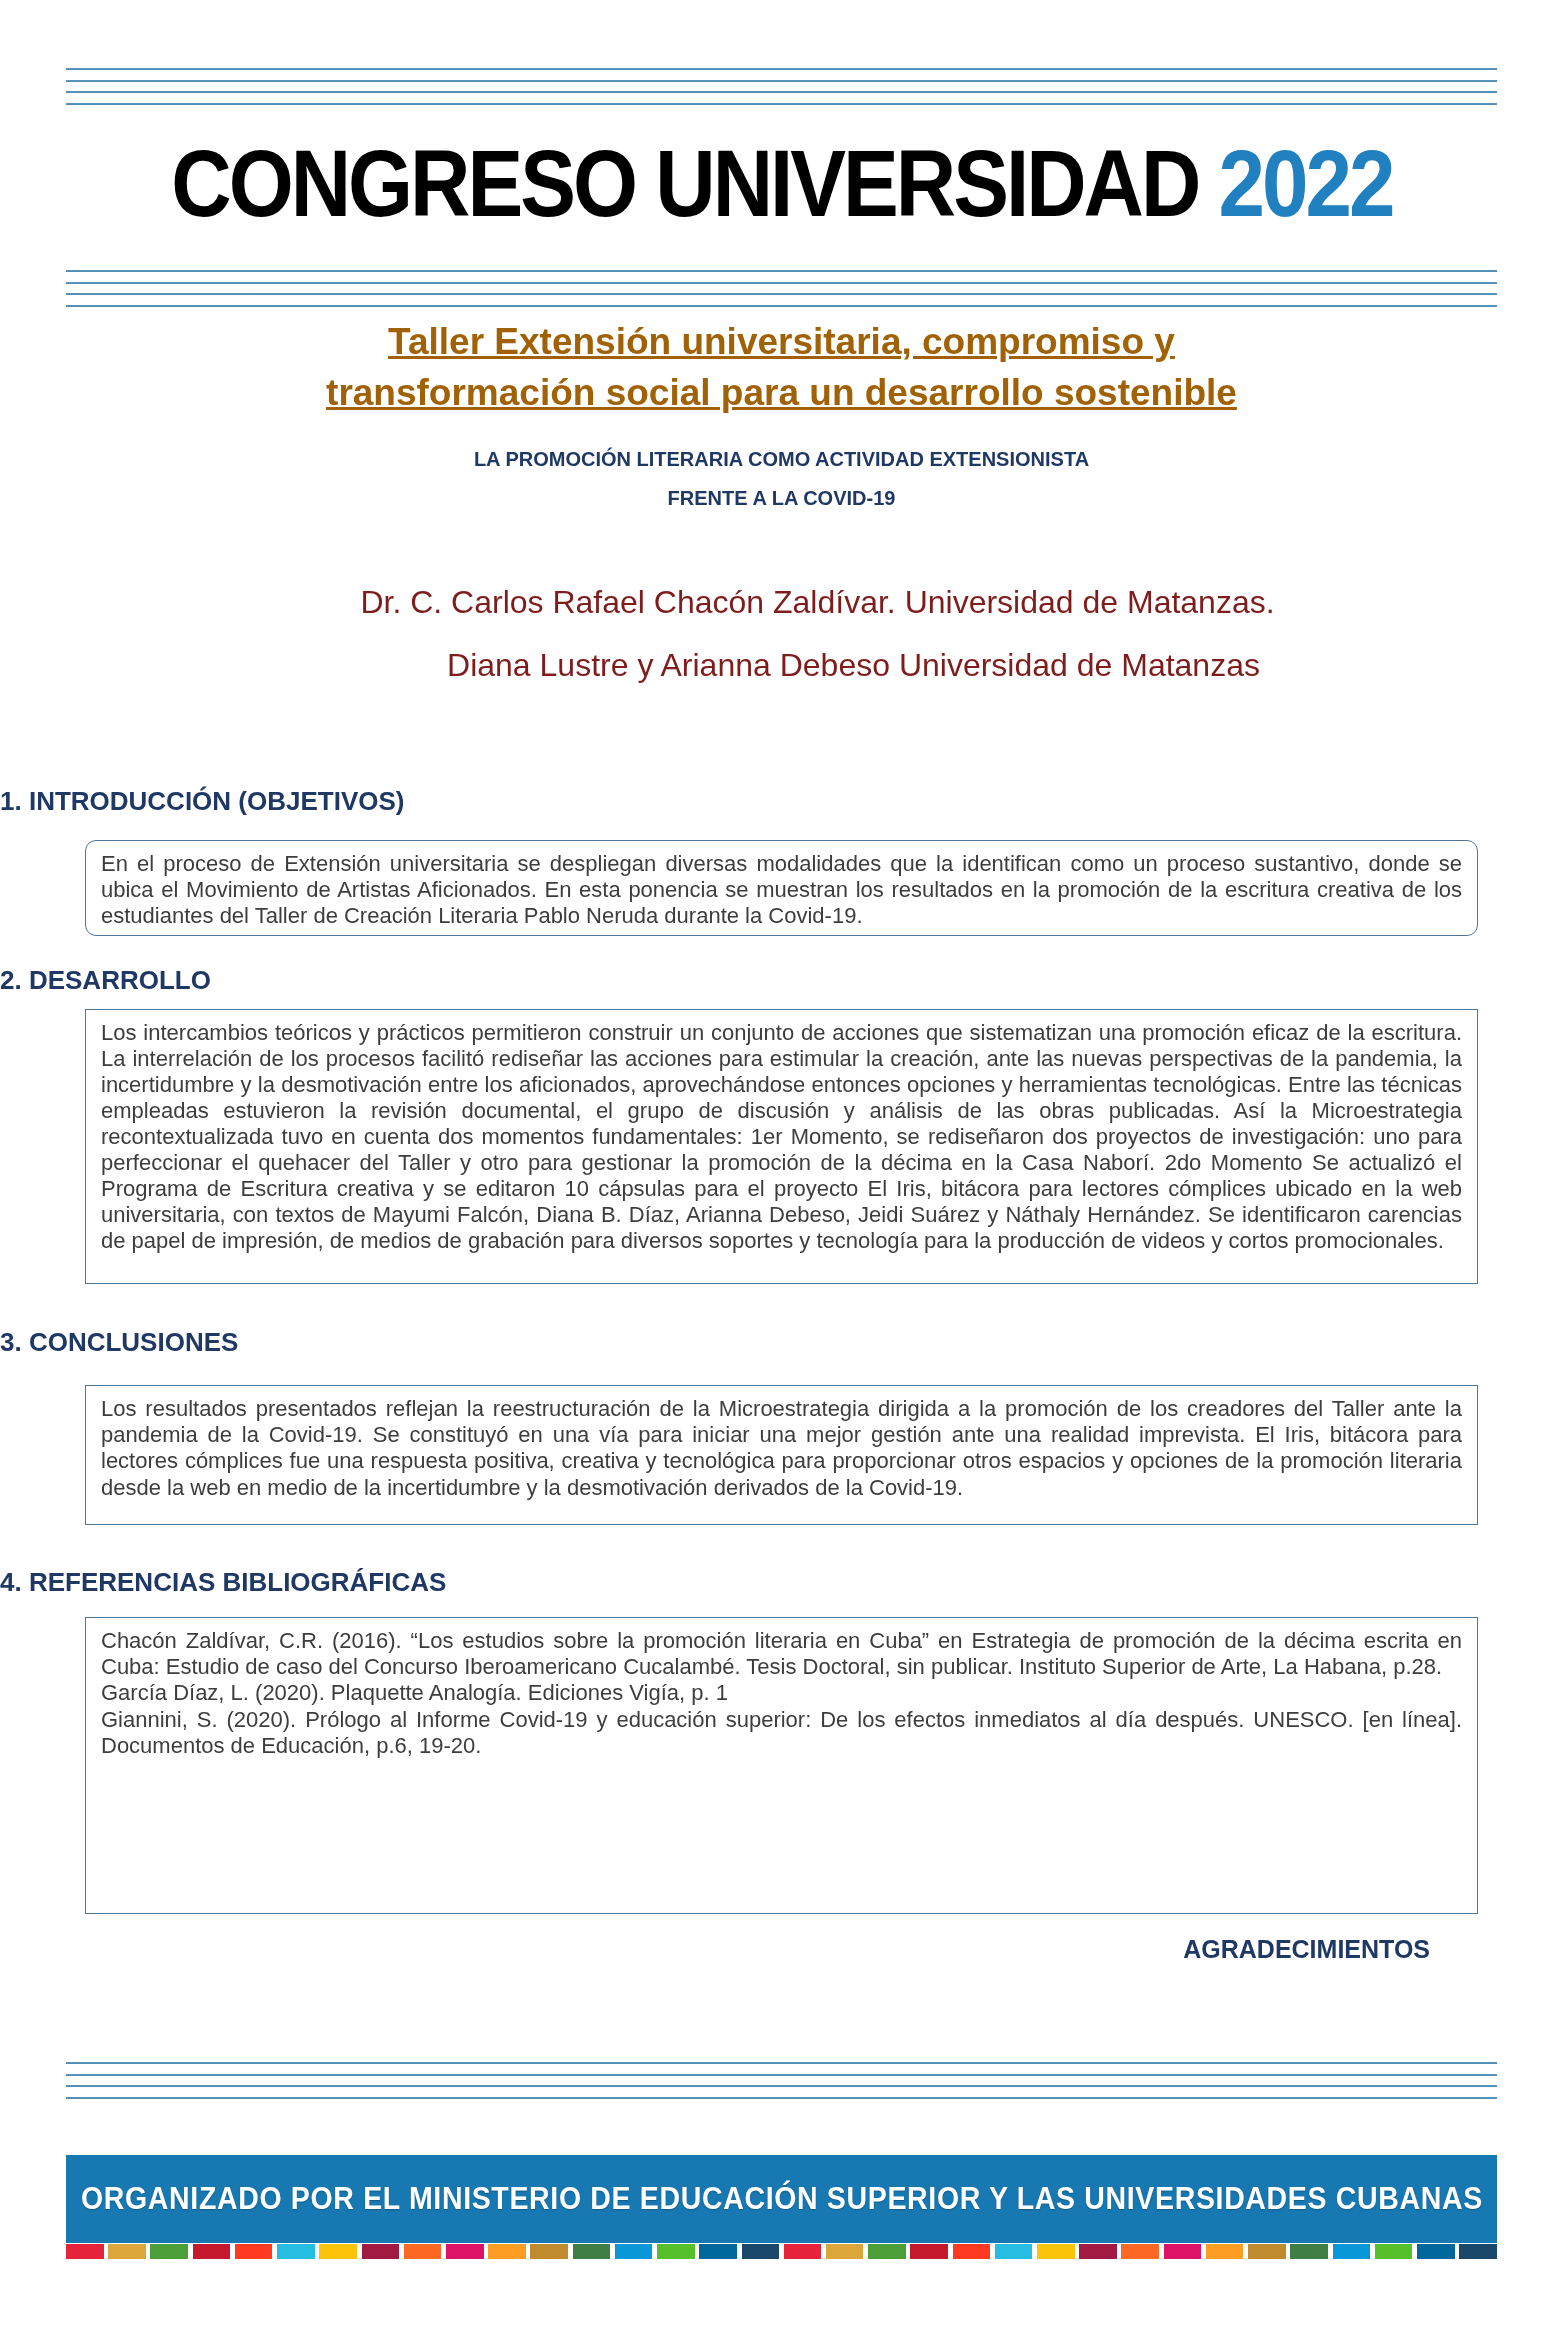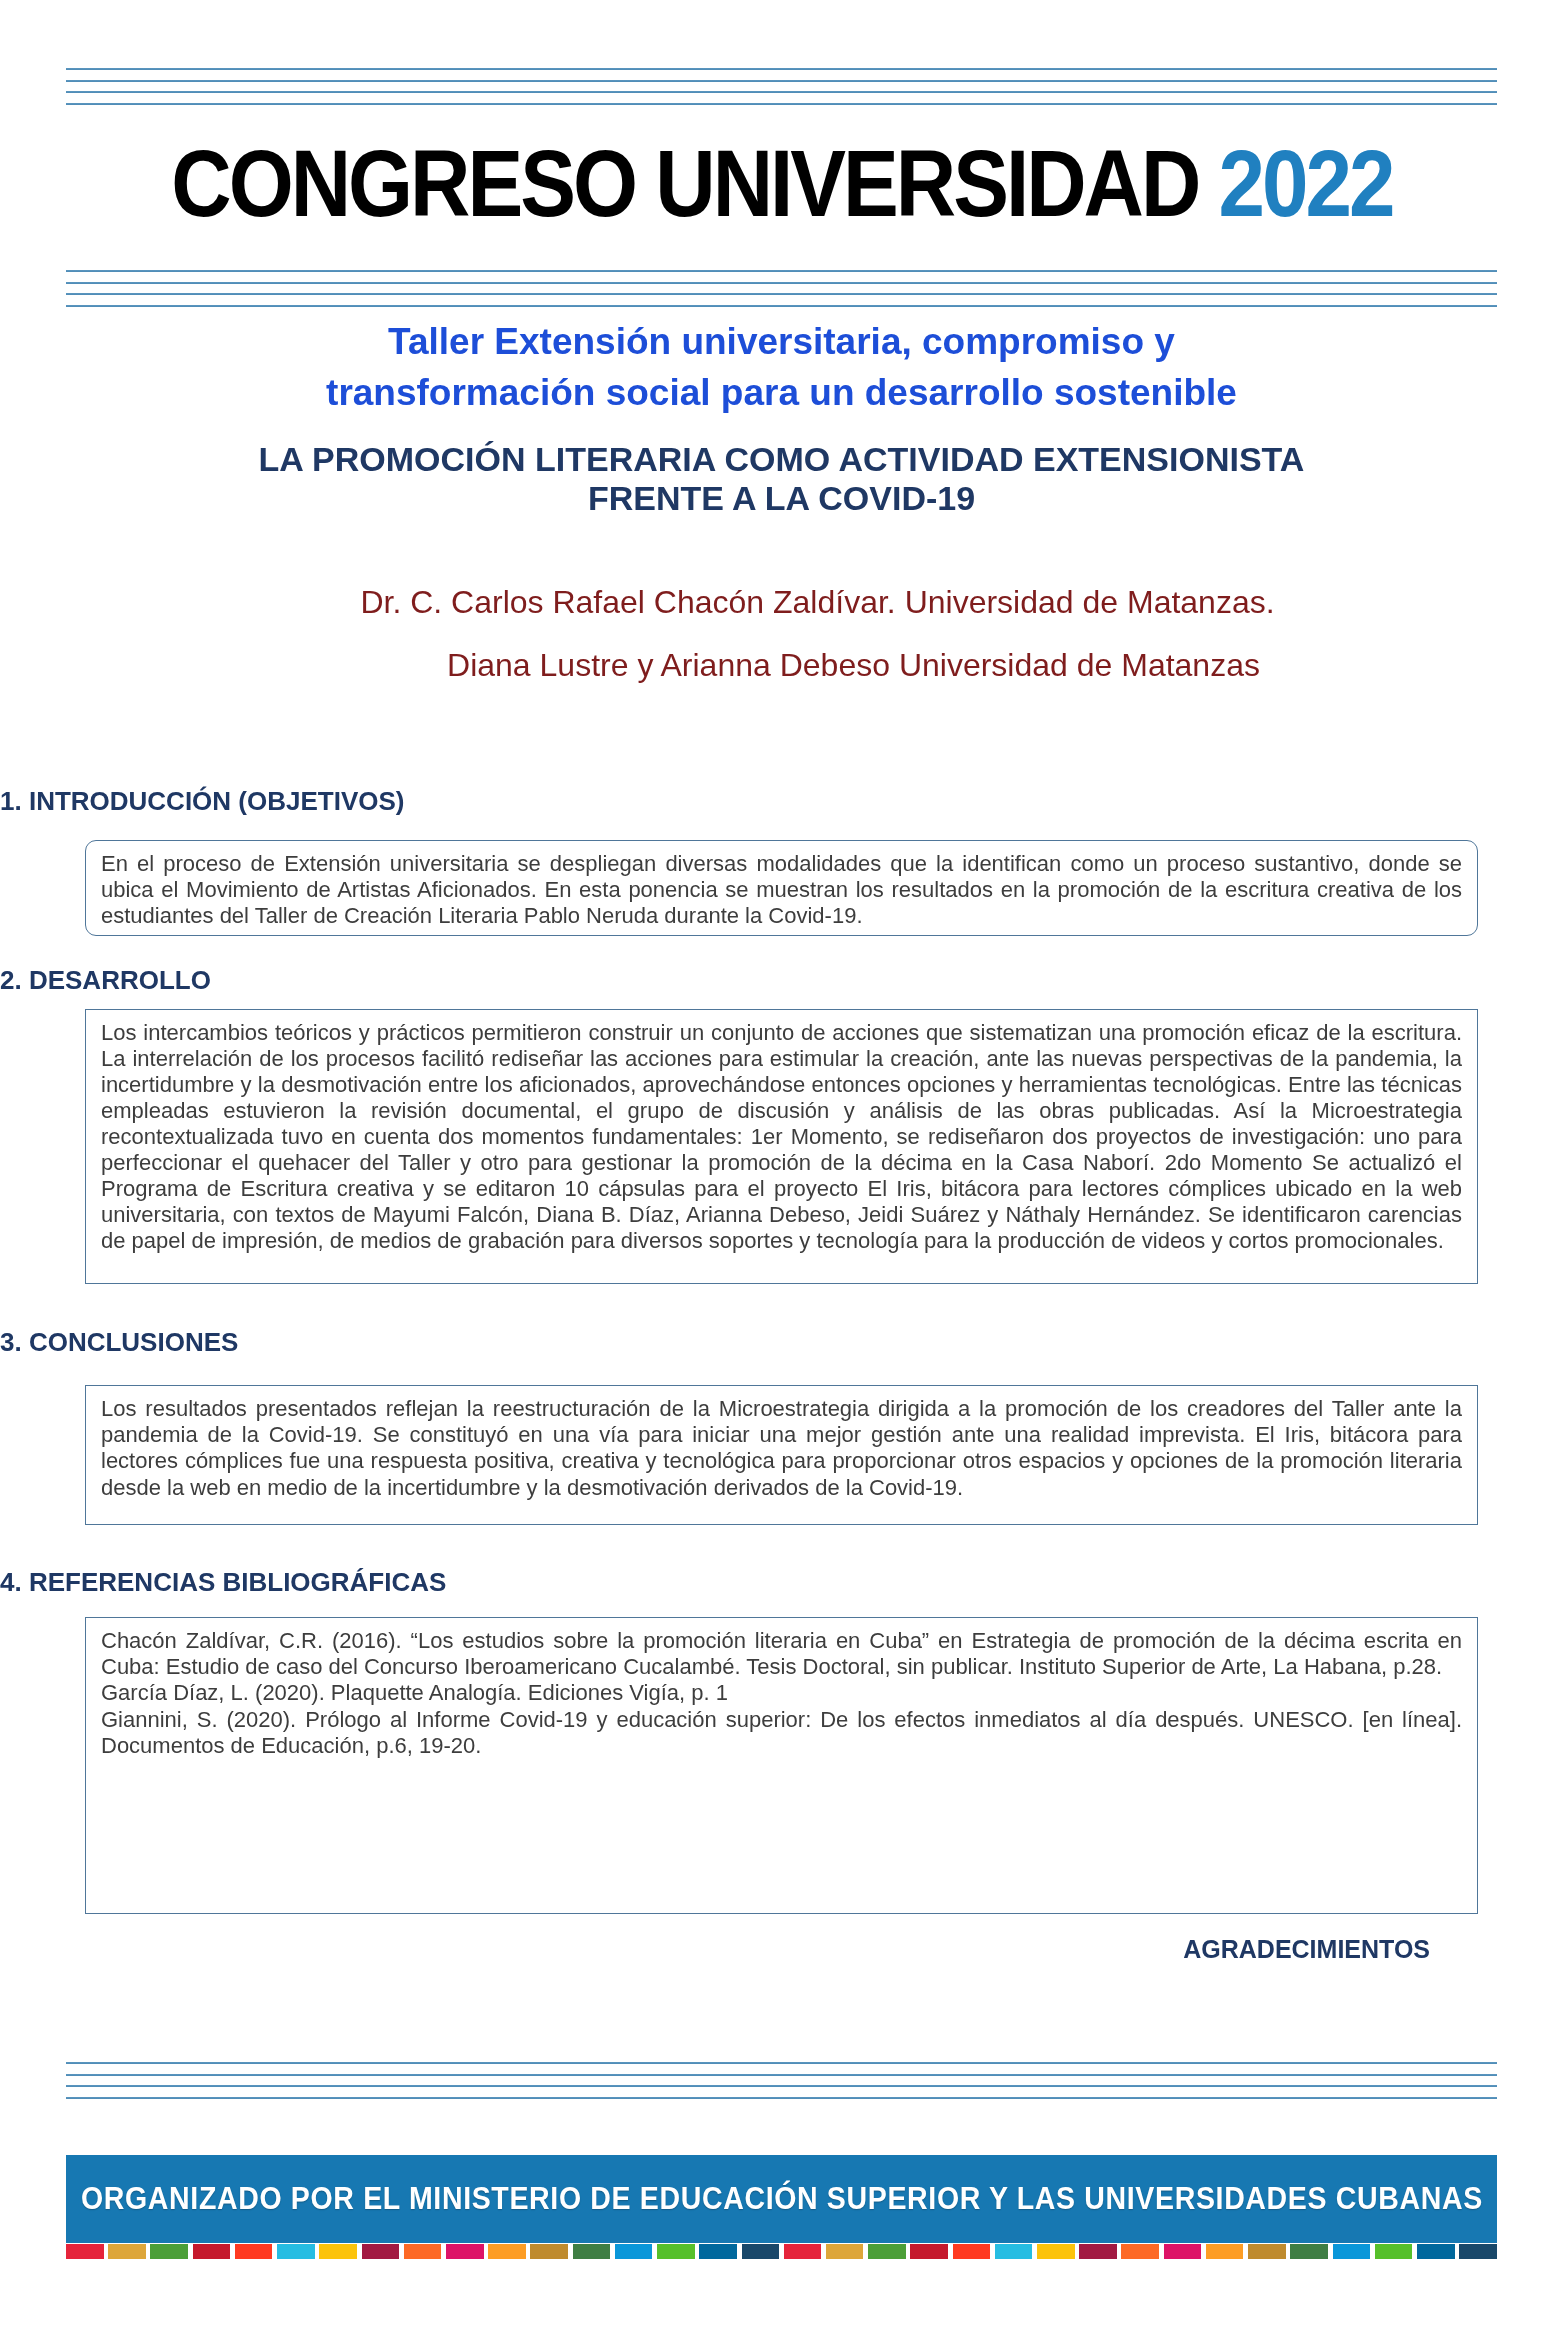--- a/index.html
+++ b/index.html
@@ -22,25 +22,25 @@
     text-align:center; white-space:nowrap;
     font-size:95px; font-weight:bold; letter-spacing:-3.4px; line-height:1;
   }
   .congreso .squeeze { display:inline-block; transform:scaleX(0.88); }
   .congreso .black { color:#000000; }
   .congreso .year  { color:#2080c0; }
 
   .main-title {
     position:absolute; top:316px; left:0; width:100%;
     text-align:center; font-size:37px; line-height:51px;
-    font-weight:bold; color:#1d4ed8;
+    font-weight:bold; color:#a16207;text-decoration:underline;
   }
   .subtitle {
     position:absolute; top:440px; left:0; width:100%;
-    text-align:center; font-size:34px; line-height:39px;
+    text-align:center; font-size:20px; line-height:39px;
     font-weight:bold; color:#1f3864;
   }
   .author {
     position:absolute; left:0; width:100%;
     text-align:center; font-size:32px; color:#7f1d1d;padding-left:36px;
   }
   .author-1 { top:584px; }
   .author-2 { top:647px;margin-left:36px; }
 
   .sec-heading {

